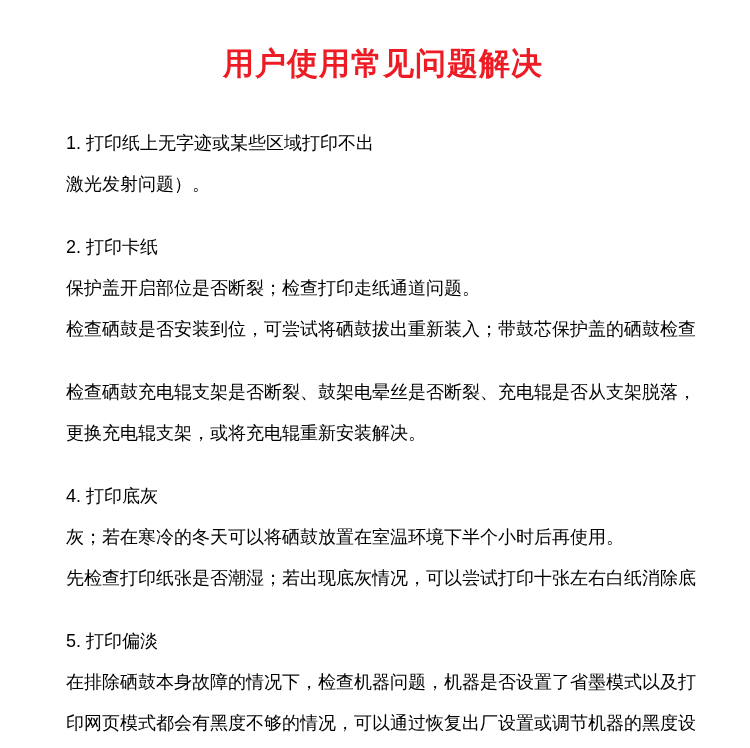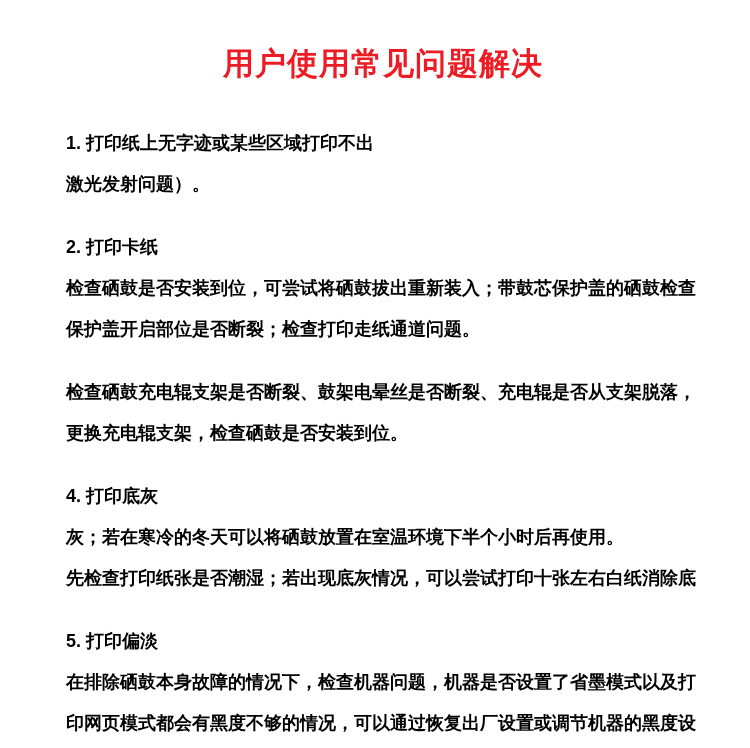--- a/index.html
+++ b/index.html
@@ -31,21 +31,21 @@
   }
   .faq-section {
     margin-top: 14px;
   }
   .faq-section.first {
     margin-top: 27px;
   }
   .heading,
   .line {
     font-size: 18px;
-    font-weight: bold;
+    font-weight: normal;
     line-height: 33px;
     white-space: nowrap;
     color: #000000;
   }
 </style>
 </head>
 <body style="background: rgb(255, 255, 255);">
 
 <div class="page">
 
@@ -53,27 +53,27 @@
 
   <div class="content">
 
     <section class="faq-section first">
       <p class="heading">1. 打印纸上无字迹或某些区域打印不出</p>
       <p class="line">激光发射问题）。</p>
     </section>
 
     <section class="faq-section">
       <p class="heading">2. 打印卡纸</p>
+      <p class="line">保护盖开启部位是否断裂；检查打印走纸通道问题。</p>
       <p class="line">检查硒鼓是否安装到位，可尝试将硒鼓拔出重新装入；带鼓芯保护盖的硒鼓检查</p>
-      <p class="line">保护盖开启部位是否断裂；检查打印走纸通道问题。</p>
     </section>
 
     <section class="faq-section">
       <p class="line">检查硒鼓充电辊支架是否断裂、鼓架电晕丝是否断裂、充电辊是否从支架脱落，</p>
-      <p class="line">更换充电辊支架，检查硒鼓是否安装到位。</p>
+      <p class="line">更换充电辊支架，或将充电辊重新安装解决。</p>
     </section>
 
     <section class="faq-section">
       <p class="heading">4. 打印底灰</p>
       <p class="line">灰；若在寒冷的冬天可以将硒鼓放置在室温环境下半个小时后再使用。</p>
       <p class="line">先检查打印纸张是否潮湿；若出现底灰情况，可以尝试打印十张左右白纸消除底</p>
     </section>
 
     <section class="faq-section">
       <p class="heading">5. 打印偏淡</p>

